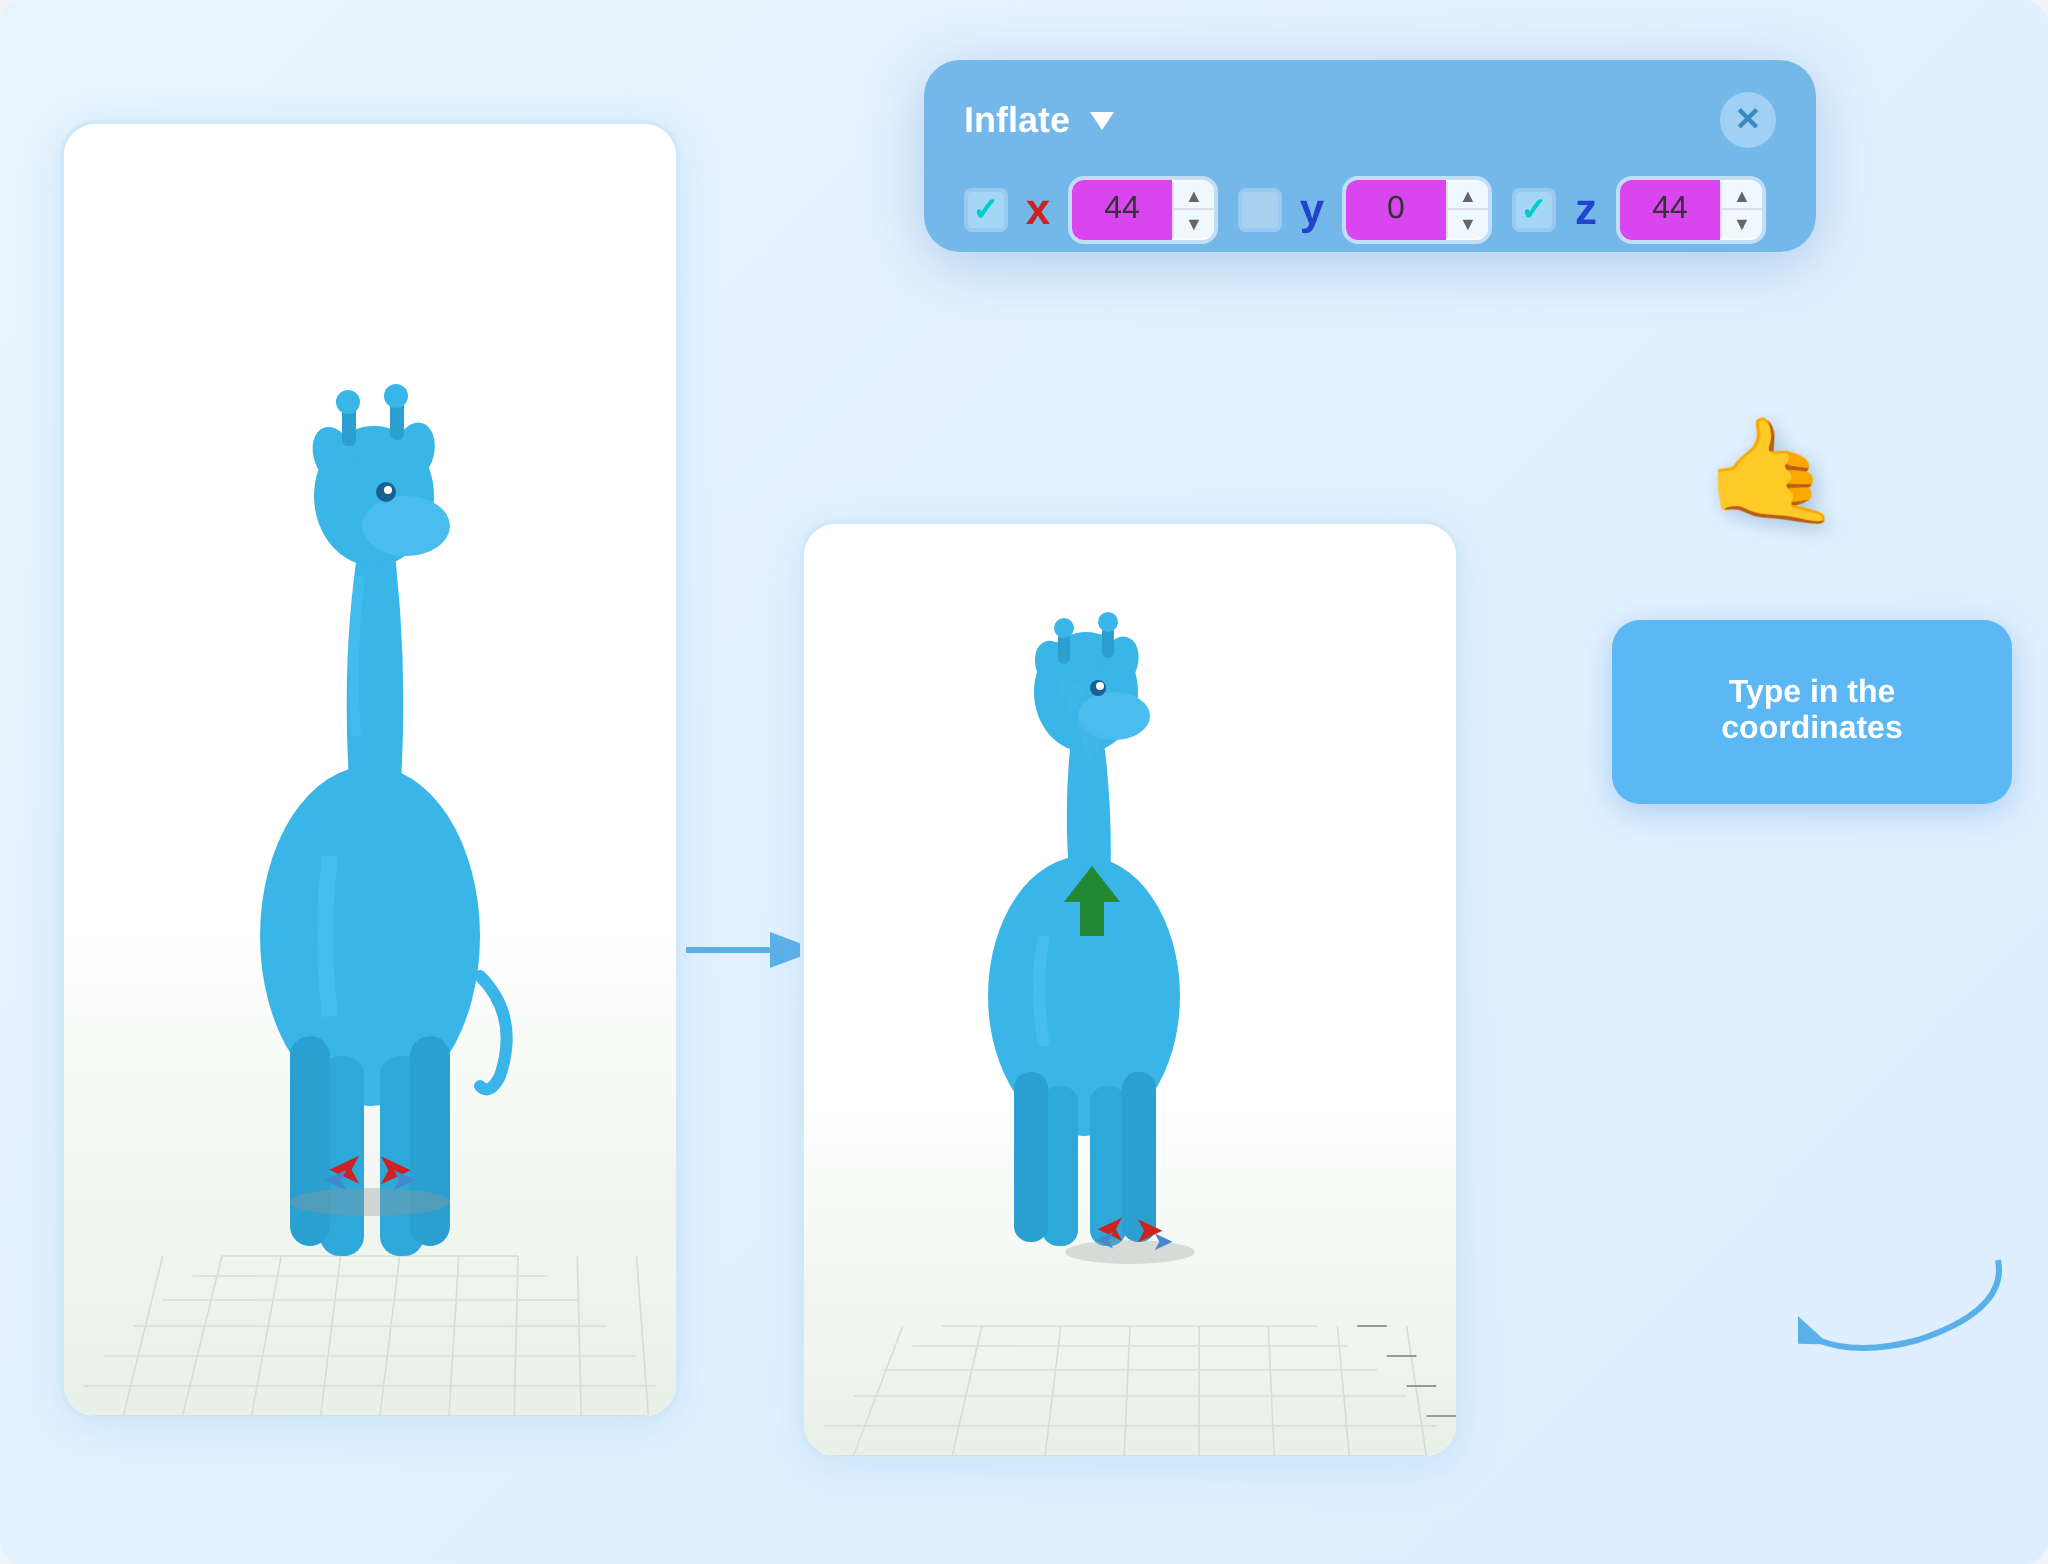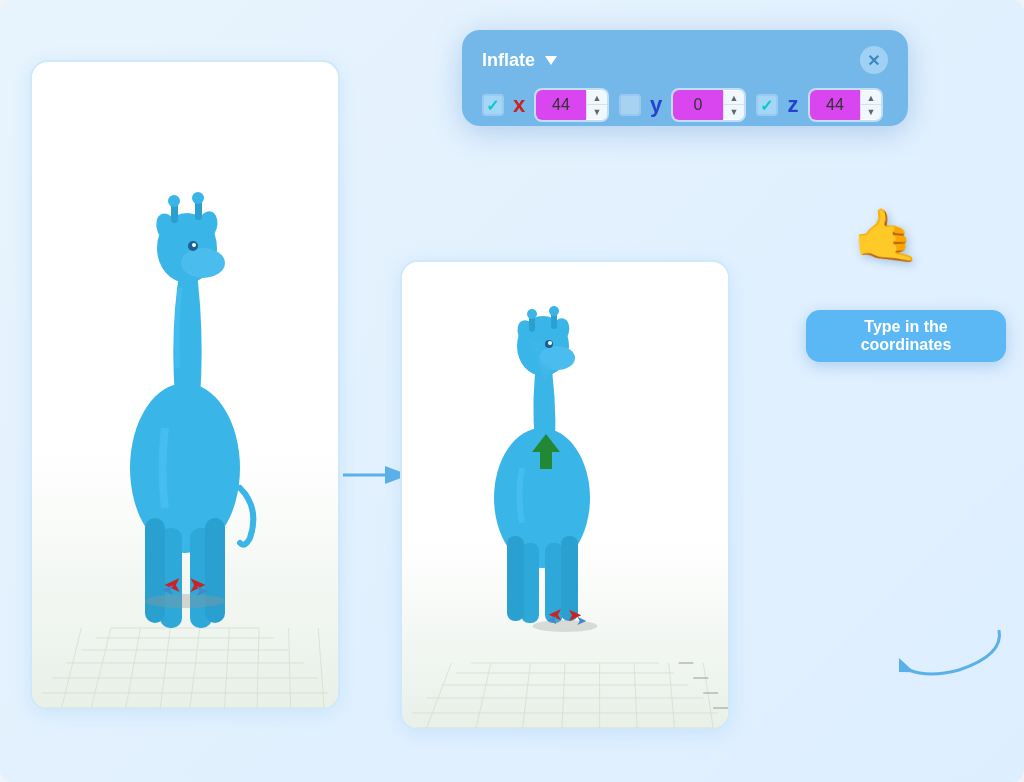--- a/index.html
+++ b/index.html
@@ -224,21 +224,21 @@
     }
 
     
     .tooltip-bubble {
       position: absolute;
       right: 18px;
       top: 310px;
       background: #5bb8f5;
       color: white;
       border-radius: 14px;
-      padding: 8px 18px;
+      padding: 28px 18px;
       font-size: 16px;
       font-weight: 600;
       max-width: 200px;
       text-align: center;
       box-shadow: 0 4px 16px rgba(50,130,210,0.3);
     }
 
     
     .grid-svg {
       position: absolute;

